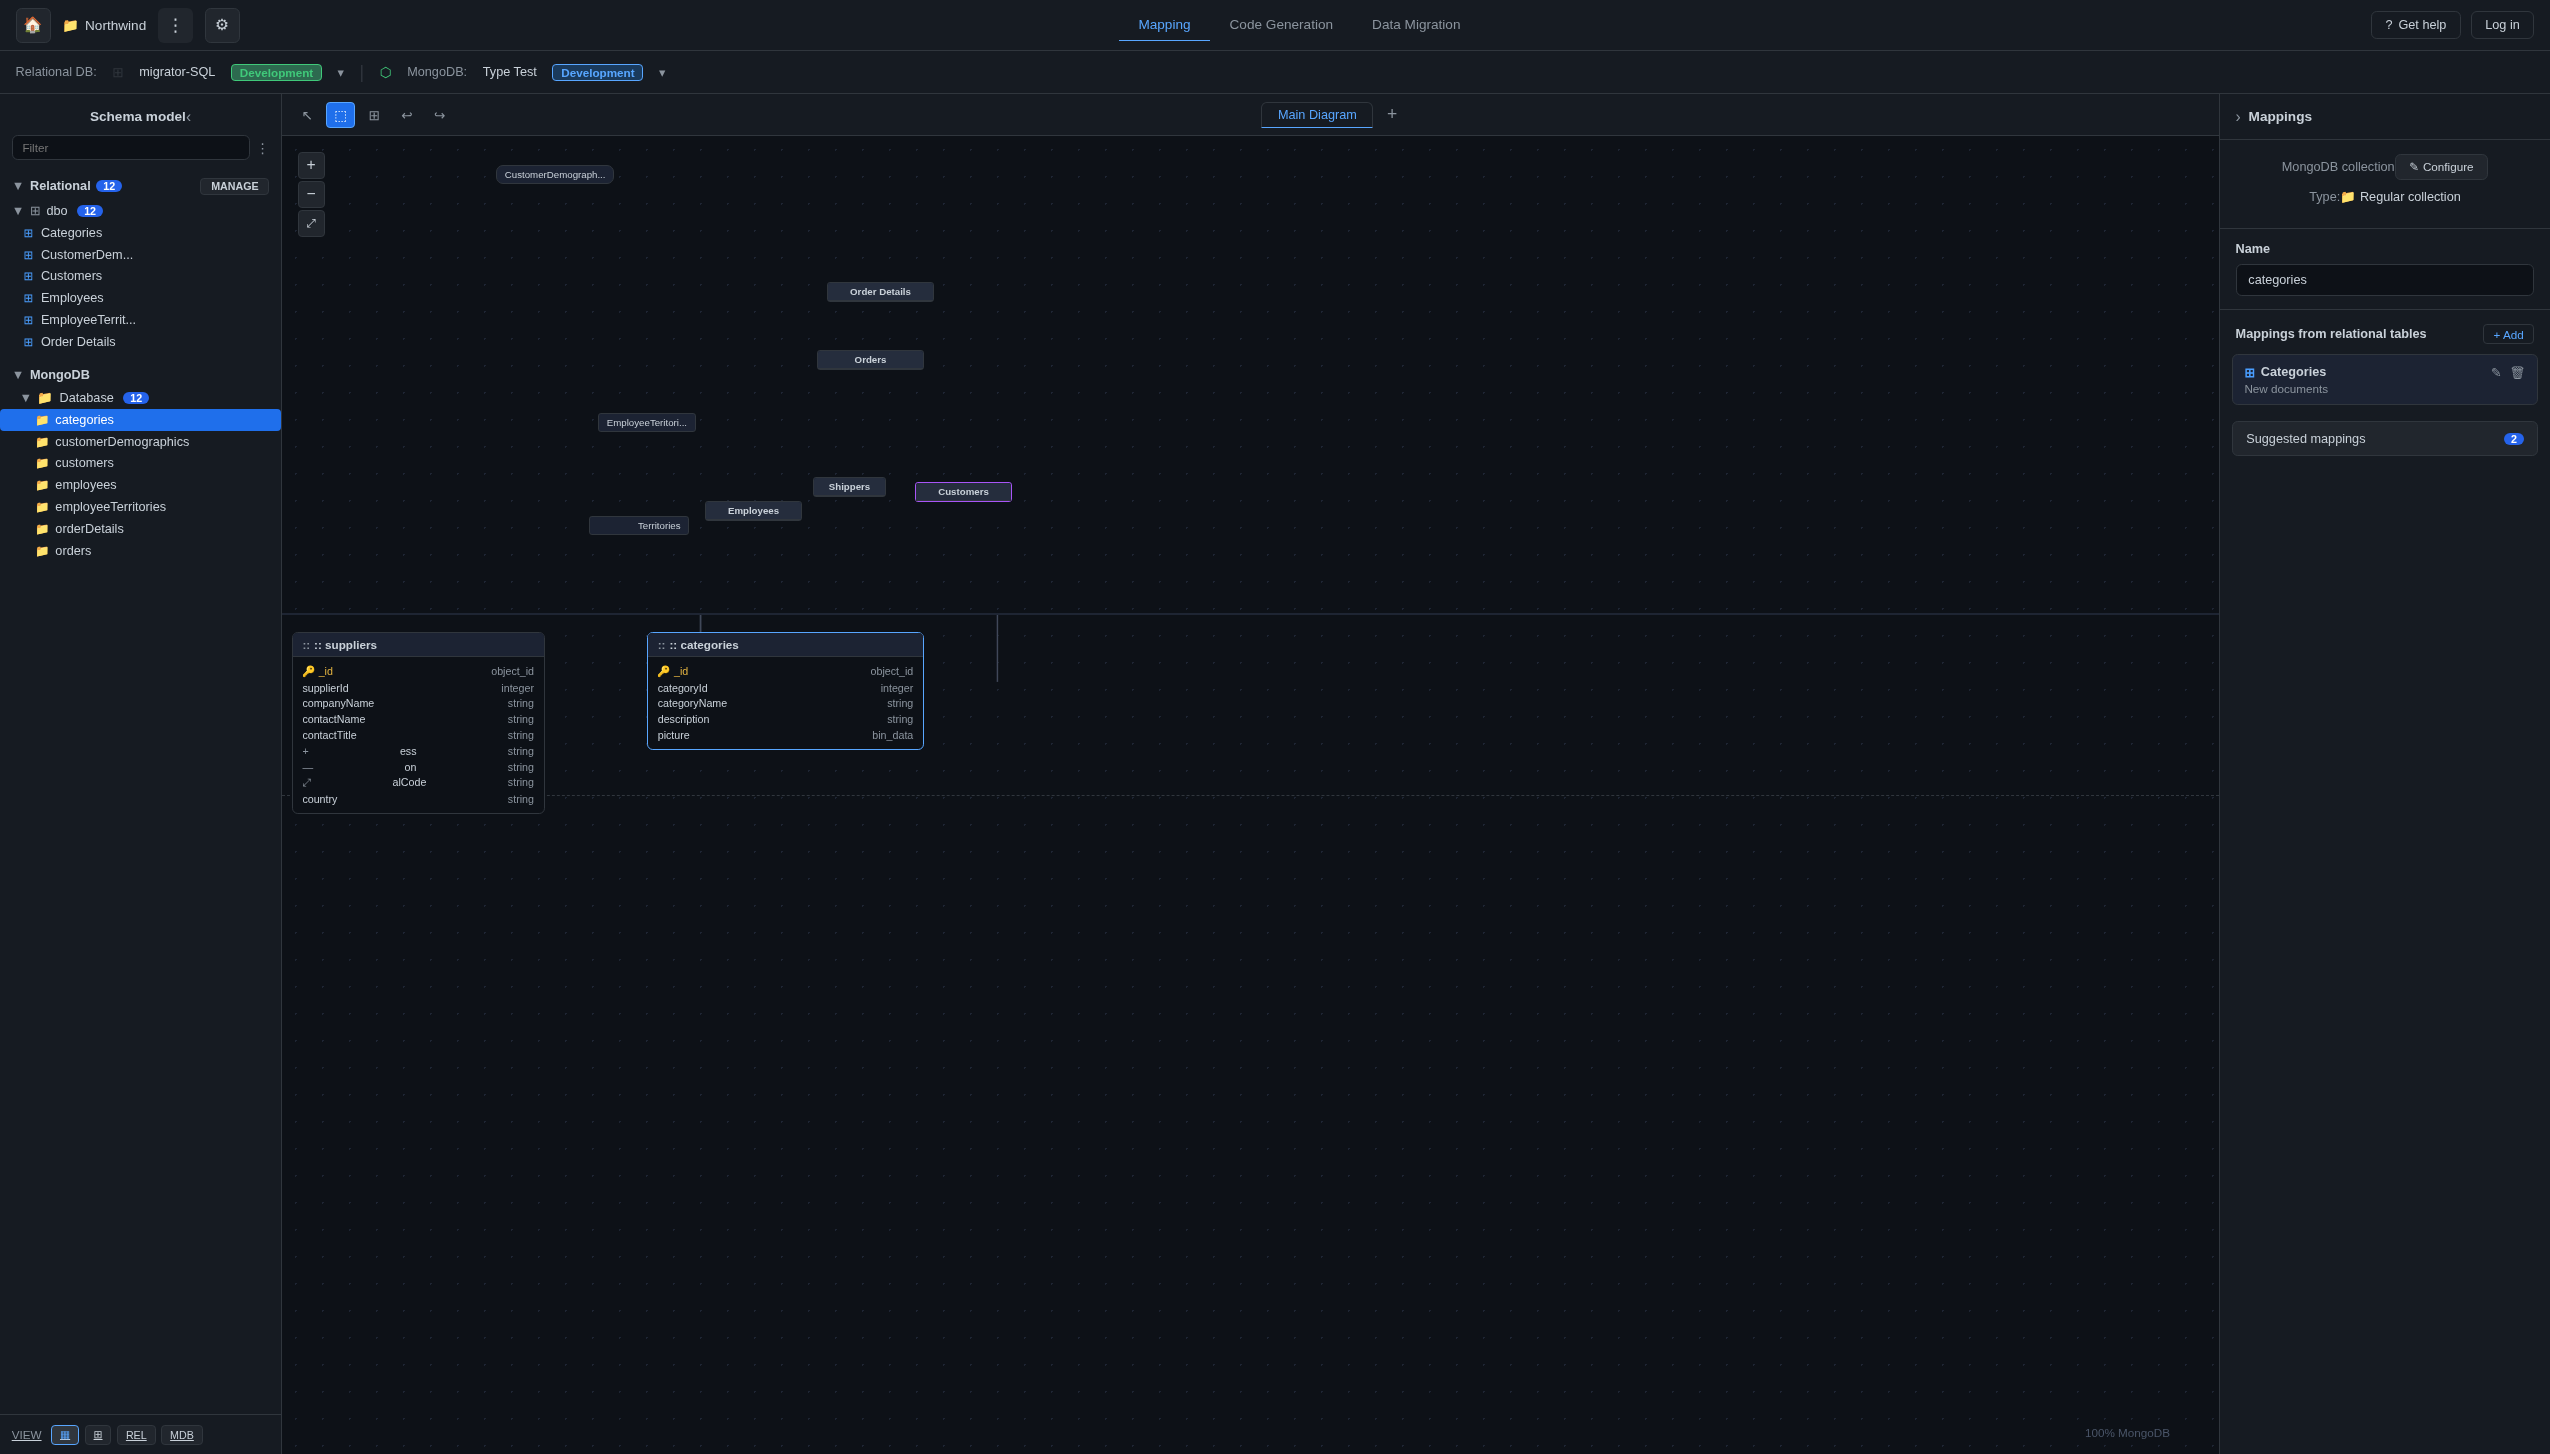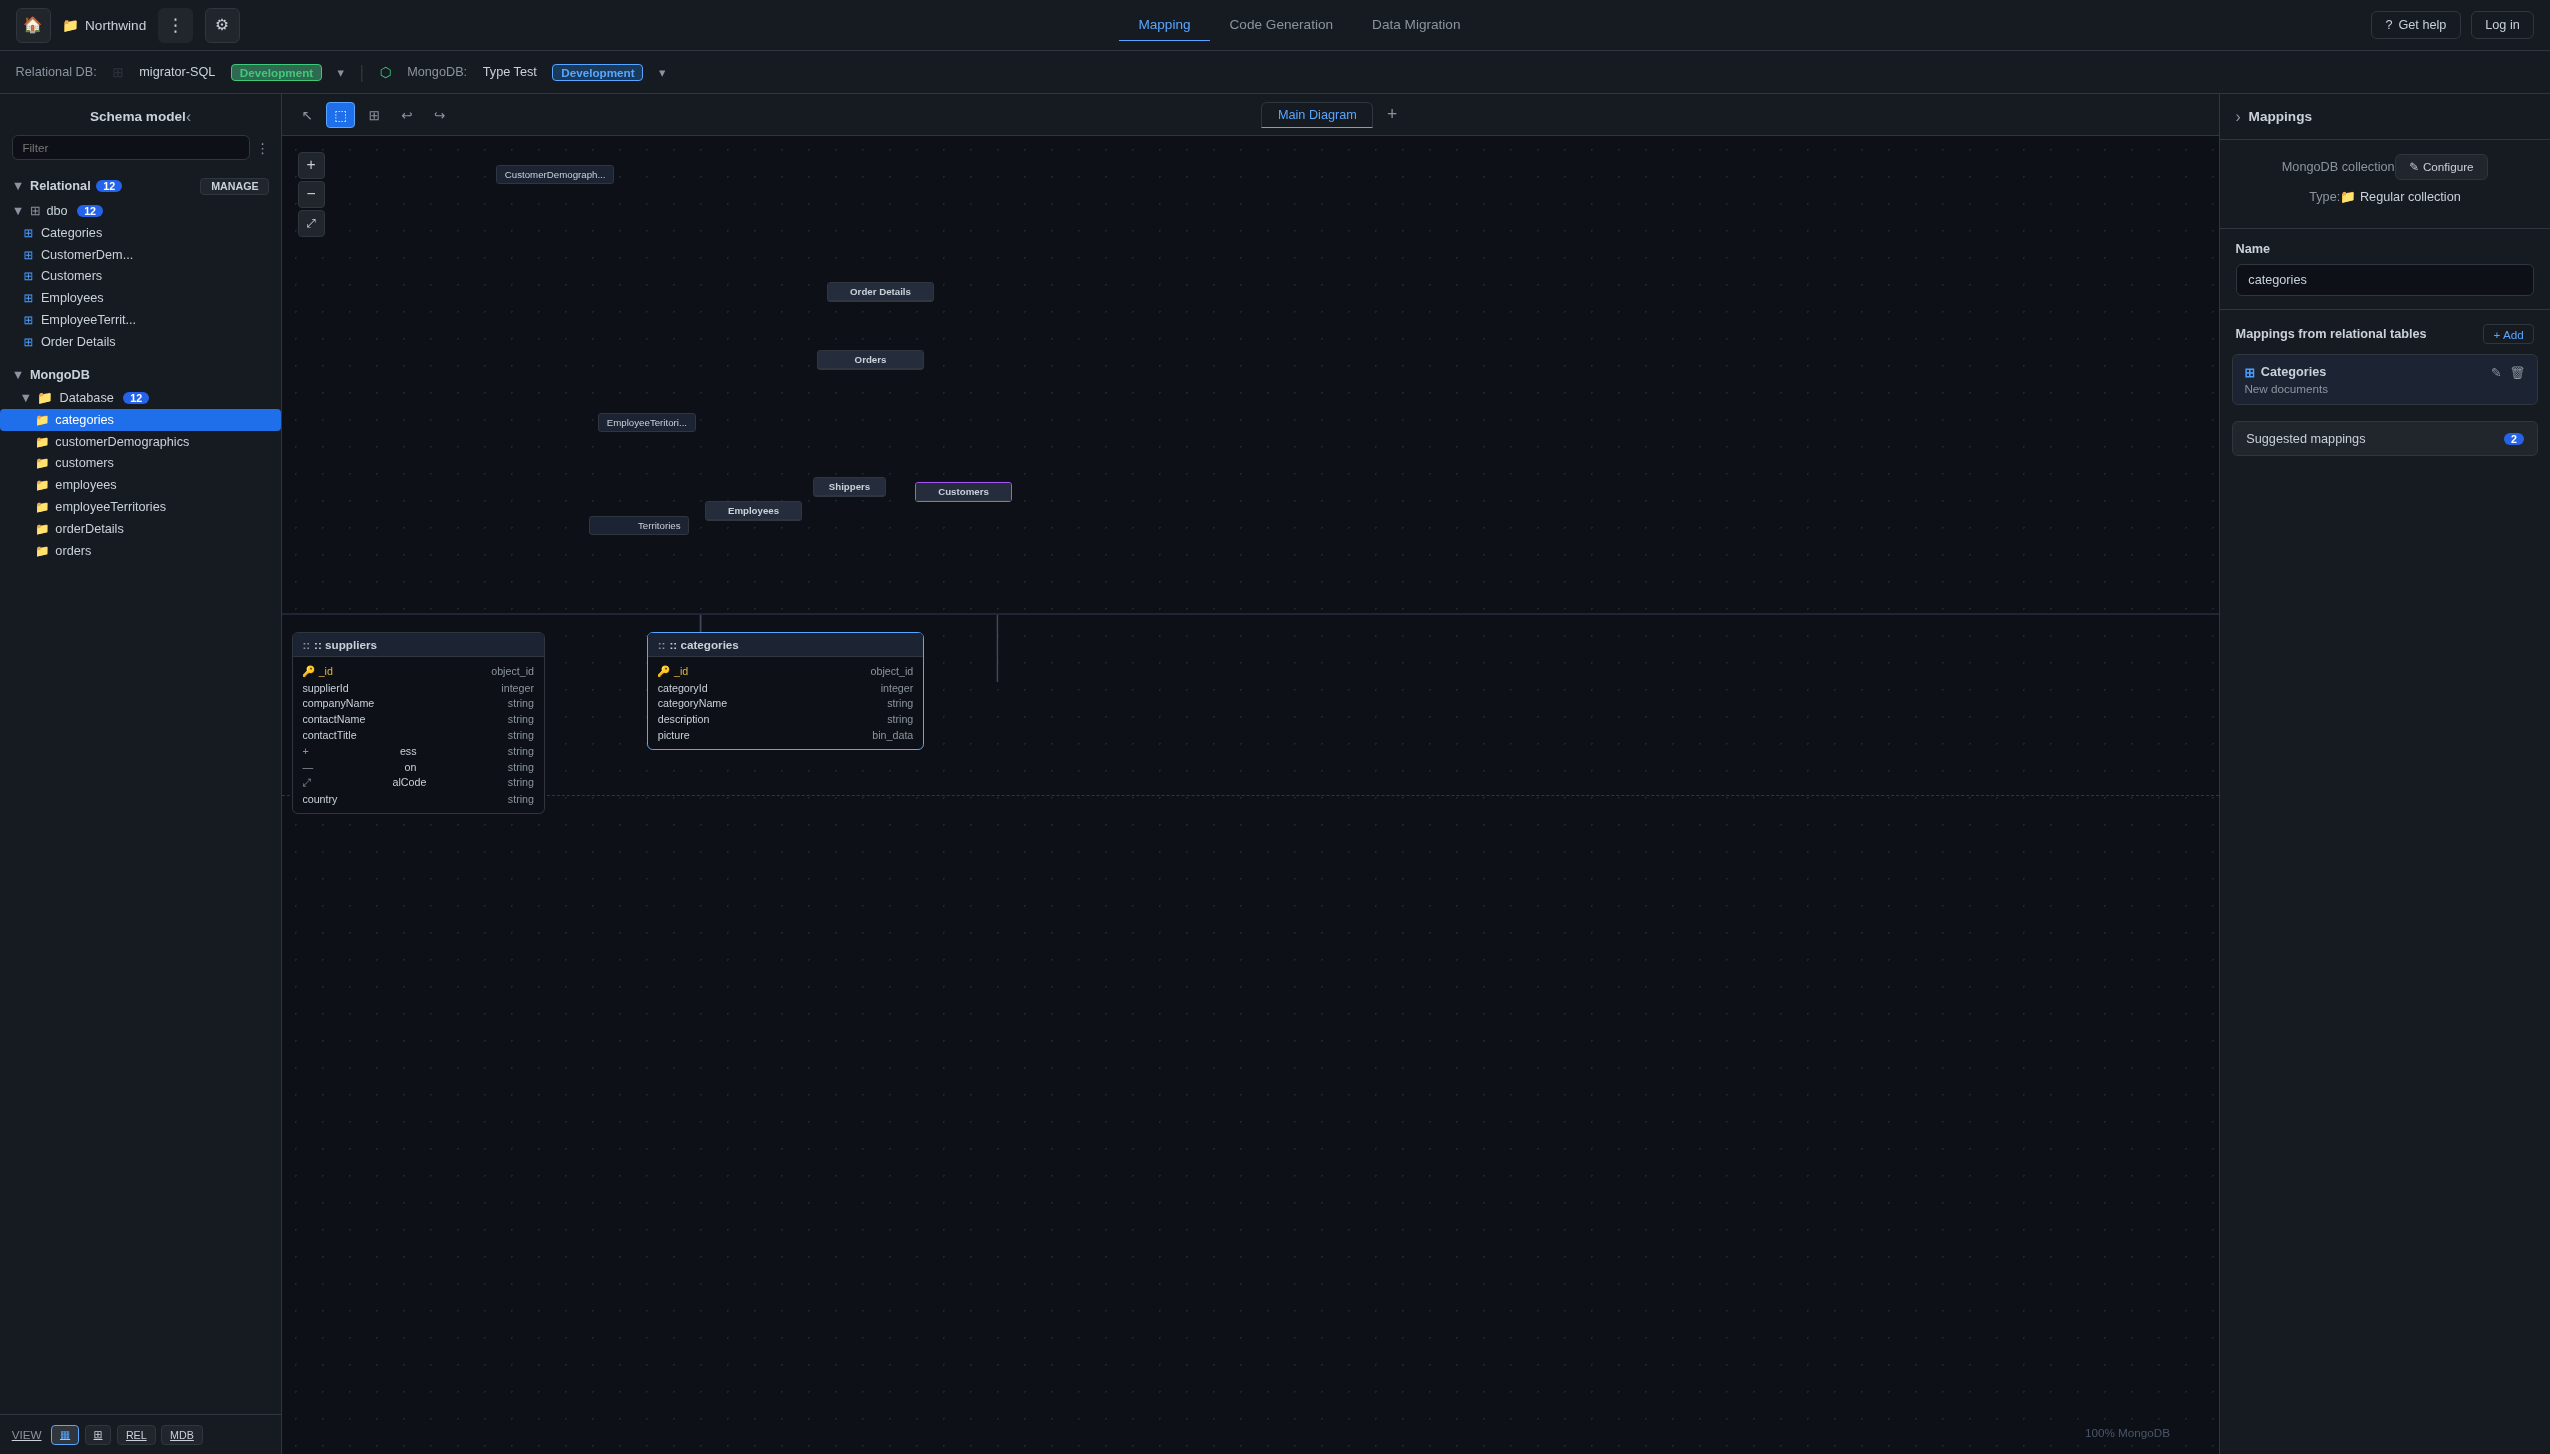--- a/index.html
+++ b/index.html
@@ -677,21 +677,21 @@
 
         <line x1="430" y1="490" x2="430" y2="580" stroke="#404859" stroke-width="1.5"></line>
         <line x1="430" y1="490" x2="735" y2="490" stroke="#404859" stroke-width="1.5"></line>
         <line x1="735" y1="490" x2="735" y2="560" stroke="#404859" stroke-width="1.5"></line>
 
         <line x1="430" y1="490" x2="430" y2="580" stroke="#404859" stroke-width="1.5"></line>
       </svg>
 
       <div class="relational-zone">
 
-        <div class="rel-node" style="top:29px;left:214px;">
+        <div class="rel-node" style="top:29px;left:214px;border-radius:7px;">
           <span>CustomerDemograph...</span>
         </div>
 
         <div class="rel-node-tall" style="top:146px;left:545px;width:107px;">
           <div class="node-hdr">Order Details</div>
         </div>
 
         <div class="rel-node-tall" style="top:214px;left:535px;width:107px;">
           <div class="node-hdr">Orders</div>
         </div>

